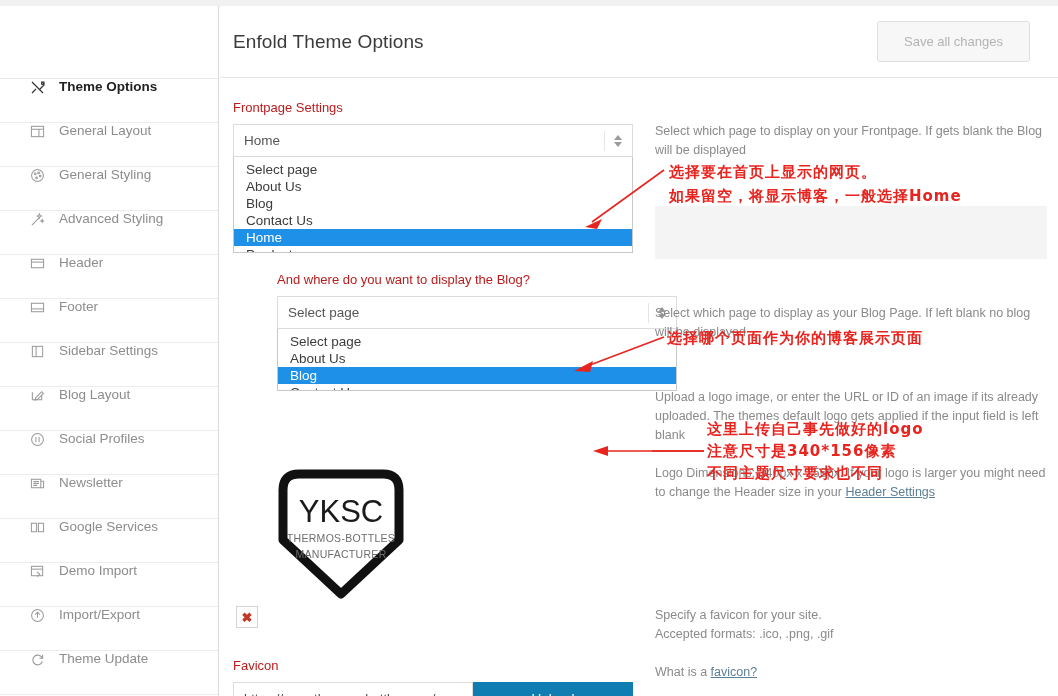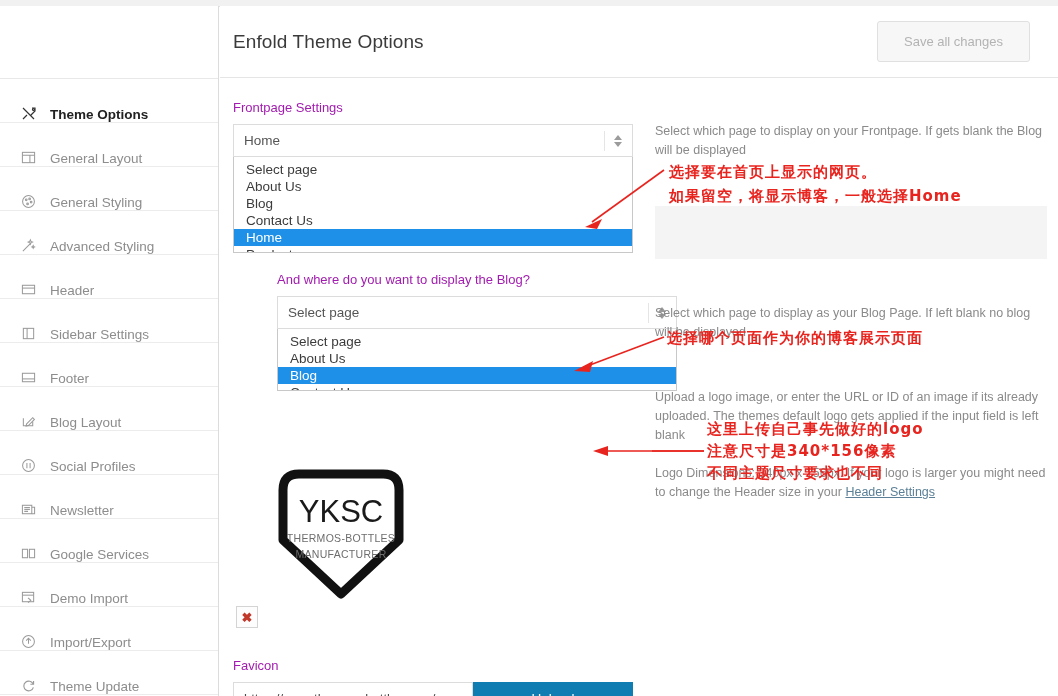--- a/index.html
+++ b/index.html
@@ -37,22 +37,22 @@
     box-sizing: border-box;
   }
   #sidebar-spacer {
     height: 72px;
     border-bottom: 1px solid #e8e8e8;
     background: #fff;
   }
   .nav-item {
     height: 44px;
     display: flex;
-    align-items: flex-end;
-    padding-left: 20px;
+    align-items: flex-start;
+    padding-left: 29px;
     border-bottom: 1px solid #ececec;
     box-sizing: border-box;
     color: #8d8d8d;
     font-size: 13.5px;
     cursor: pointer;
     background: #fff;
   }
   .nav-item.active {
     color: #222;
     font-weight: bold;
@@ -119,21 +119,21 @@
   .col-right {
     position: absolute;
     left: 435px;
     width: 392px;
     color: #8a8a8a;
     font-size: 12.5px;
     line-height: 19px;
   }
 
   .field-label {
-    color: #a21caf;
+    color: #b91c1c;
     font-size: 13px;
     margin-bottom: 9px;
   }
 
   
   .select-box {
     height: 33px;
     border: 1px solid #dcdcdc;
     background: #fff;
     display: flex;
@@ -319,35 +319,35 @@
         <rect x="1.5" y="3.5" width="13" height="9"></rect>
           <path d="M1.5 6.5h13"></path>
       </svg>
     </span>
     <span>Header</span>
   </div>
 
   <div class="nav-item">
     <span class="nav-icon">
       <svg width="15" height="15" viewBox="0 0 16 16" fill="none" stroke="currentColor" stroke-width="1.1">
+        <rect x="1.5" y="3.5" width="13" height="9"></rect>
+          <path d="M1.5 9.5h13"></path>
+      </svg>
+    </span>
+    <span>Footer</span>
+  </div>
+
+  <div class="nav-item">
+    <span class="nav-icon">
+      <svg width="15" height="15" viewBox="0 0 16 16" fill="none" stroke="currentColor" stroke-width="1.1">
         <rect x="2.5" y="2.5" width="11" height="11"></rect>
           <path d="M6.5 2.5v11"></path>
       </svg>
     </span>
     <span>Sidebar Settings</span>
-  </div>
-
-  <div class="nav-item">
-    <span class="nav-icon">
-      <svg width="15" height="15" viewBox="0 0 16 16" fill="none" stroke="currentColor" stroke-width="1.1">
-        <rect x="1.5" y="3.5" width="13" height="9"></rect>
-          <path d="M1.5 9.5h13"></path>
-      </svg>
-    </span>
-    <span>Footer</span>
   </div>
 
   <div class="nav-item">
     <span class="nav-icon">
       <svg width="15" height="15" viewBox="0 0 16 16" fill="none" stroke="currentColor" stroke-width="1.1">
         <path d="M2.5 4.5v8h10V8"></path>
           <path d="M6 10.5l6.5-6.5 1.8 1.8L7.8 12.3 5.4 12.9z"></path>
       </svg>
     </span>
     <span>Blog Layout</span>
@@ -497,20 +497,28 @@
       <div>Upload a logo image, or enter the URL or ID of an image if its already</div>
       <div>uploaded. The themes default logo gets applied if the input field is left</div>
       <div>blank</div>
       <div style="height:19px;"></div>
       <div>Logo Dimensions: 340px x 156px. If your logo is larger you might need</div>
       <div>
         <span>to change the Header size in your </span><a class="inline-link" href="#">Header Settings</a>
       </div>
     </div>
 
+    <div class="col-right" style="top:528px;">
+      <div>Specify a favicon for your site.</div>
+      <div>Accepted formats: .ico, .png, .gif</div>
+      <div style="height:19px;"></div>
+      <div>
+        <span>What is a </span><a class="inline-link" href="#">favicon?</a>
+      </div>
+    </div>
 
   </div>
 </div>
 
 <div id="overlay">
   <svg width="1058" height="696">
 
     <line x1="660" y1="170" x2="588" y2="222" stroke="#e8241f" stroke-width="1.6"></line>
     <polygon points="581,227 598,219 593,229" fill="#e8241f"></polygon>
 

